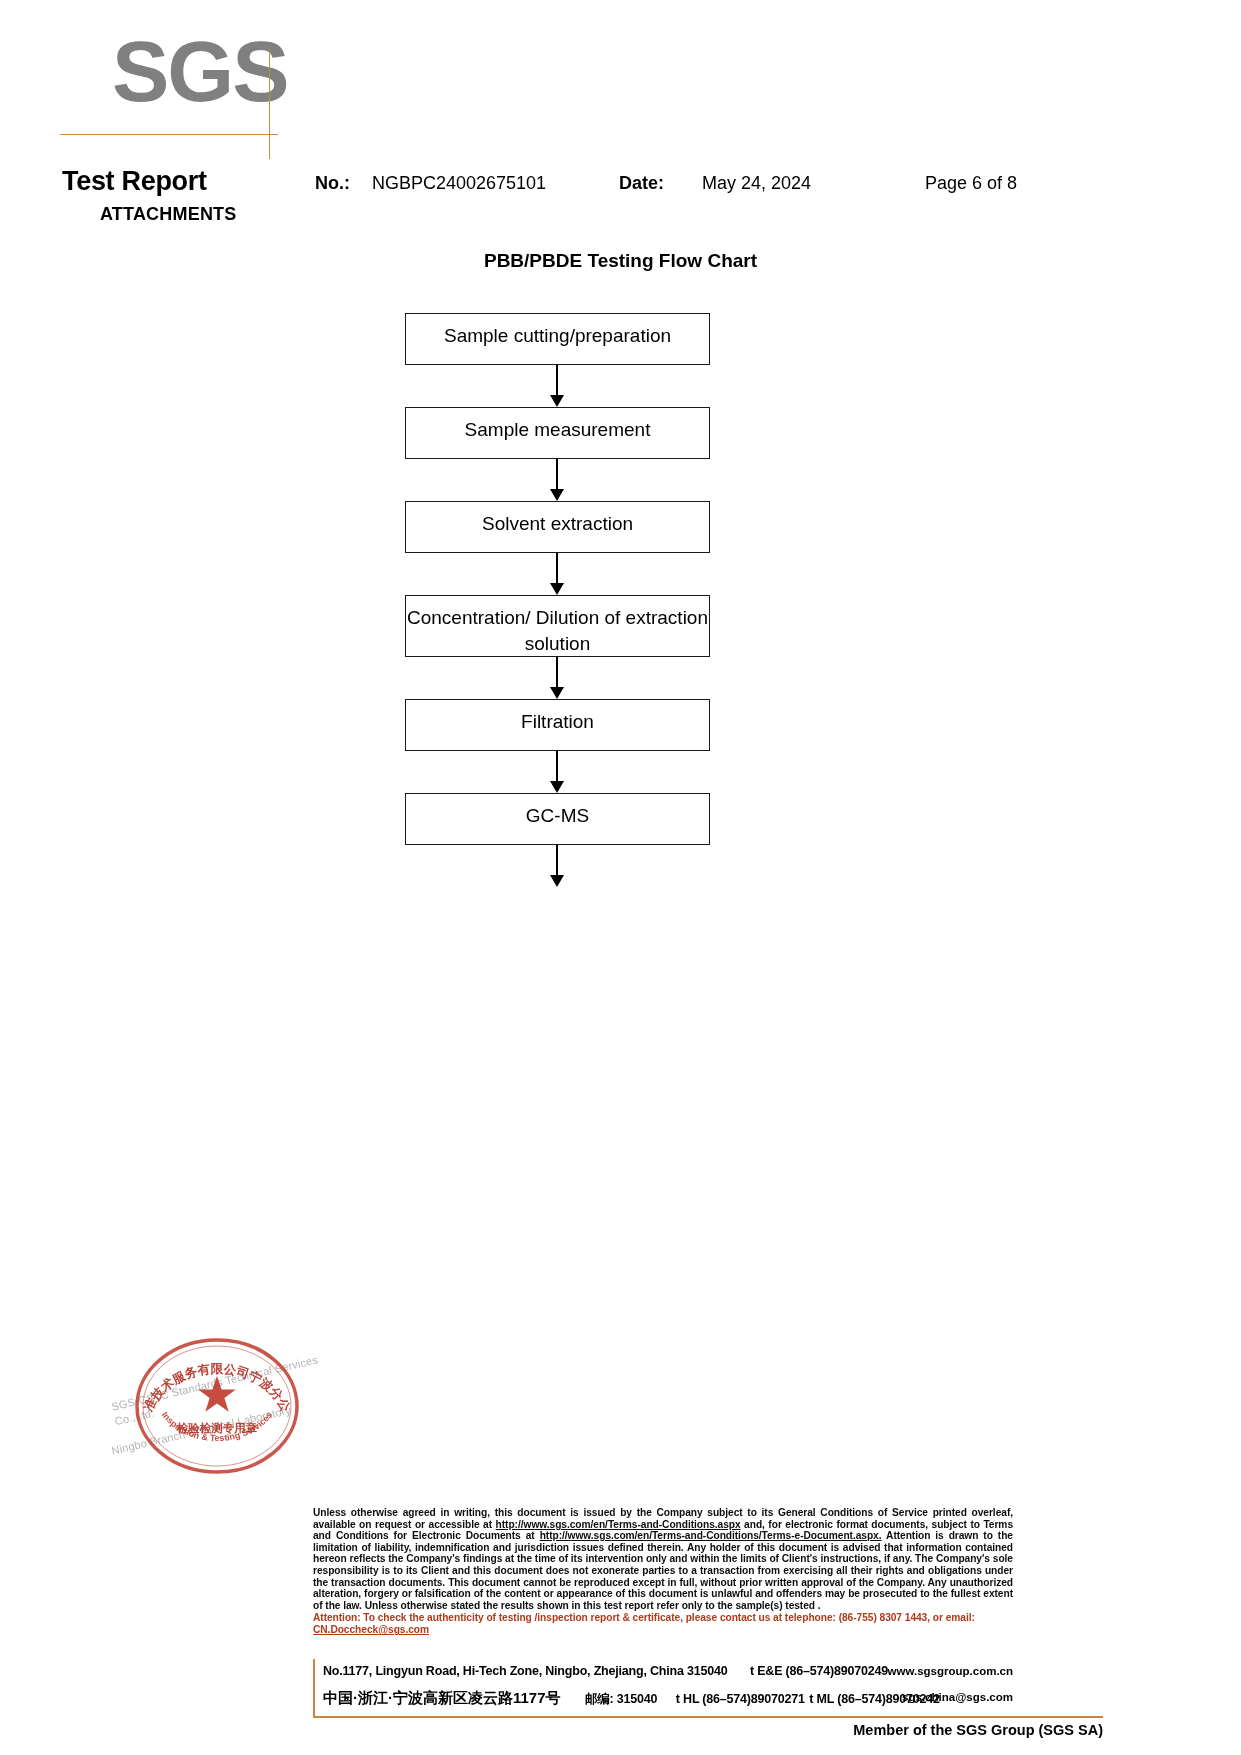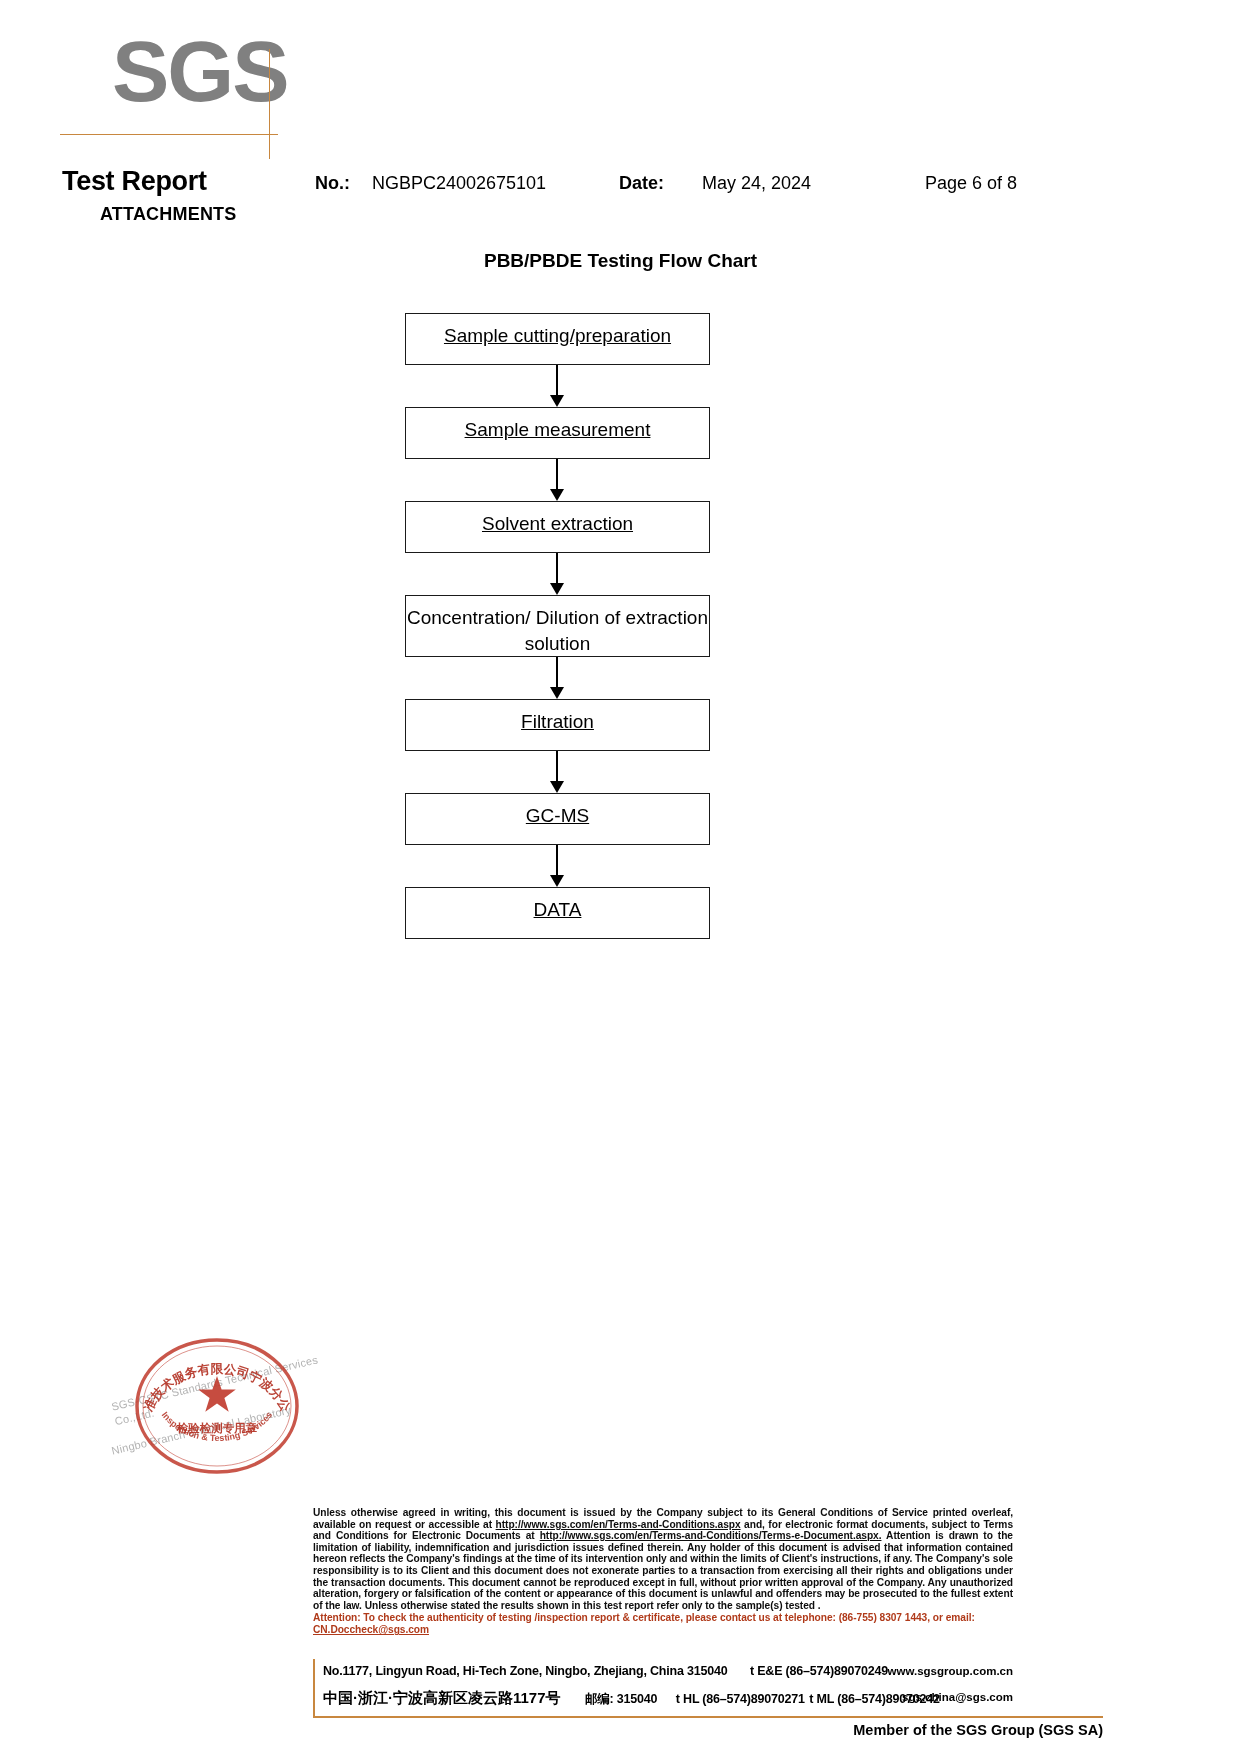--- a/index.html
+++ b/index.html
@@ -134,21 +134,21 @@
     position: relative;
     box-sizing: border-box;
     width: 305px;
     border: 1.6px solid #1a1a1a;
     background: #ffffff;
     text-align: center;
     font-size: 19px;
     line-height: 26px;
     padding-top: 9px;
   }
-  .fbox.h1 { height: 52px; text-decoration: underline; }
+  .fbox.h1 { height: 52px; }
   .fbox.h2 { height: 62px; }
   .connector {
     position: relative;
     width: 305px;
     height: 42px;
   }
   .connector .shaft {
     position: absolute;
     left: 151px;
     top: 0;
@@ -330,21 +330,20 @@
       <div class="shaft"></div>
       <div class="head"></div>
     </div>
 
     <div class="fbox h1">GC-MS</div>
     <div class="connector">
       <div class="shaft"></div>
       <div class="head"></div>
     </div>
 
-    <div class="fbox h1">DATA</div>
   </div>
 
   <div class="watermark">
     <span class="wm-rot">SGS-CSTC Standards Technical Services Co.,Ltd.</span>
     <span class="wm-rot" style="margin-top:14px;">Ningbo Branch Chemical Laboratory</span>
   </div>
 
   <div class="stamp">
     <svg width="168" height="140" viewBox="0 0 168 140">
       <ellipse cx="84" cy="70" rx="80" ry="66" fill="none" stroke="#c0392b" stroke-width="3.5" opacity="0.85"></ellipse>

